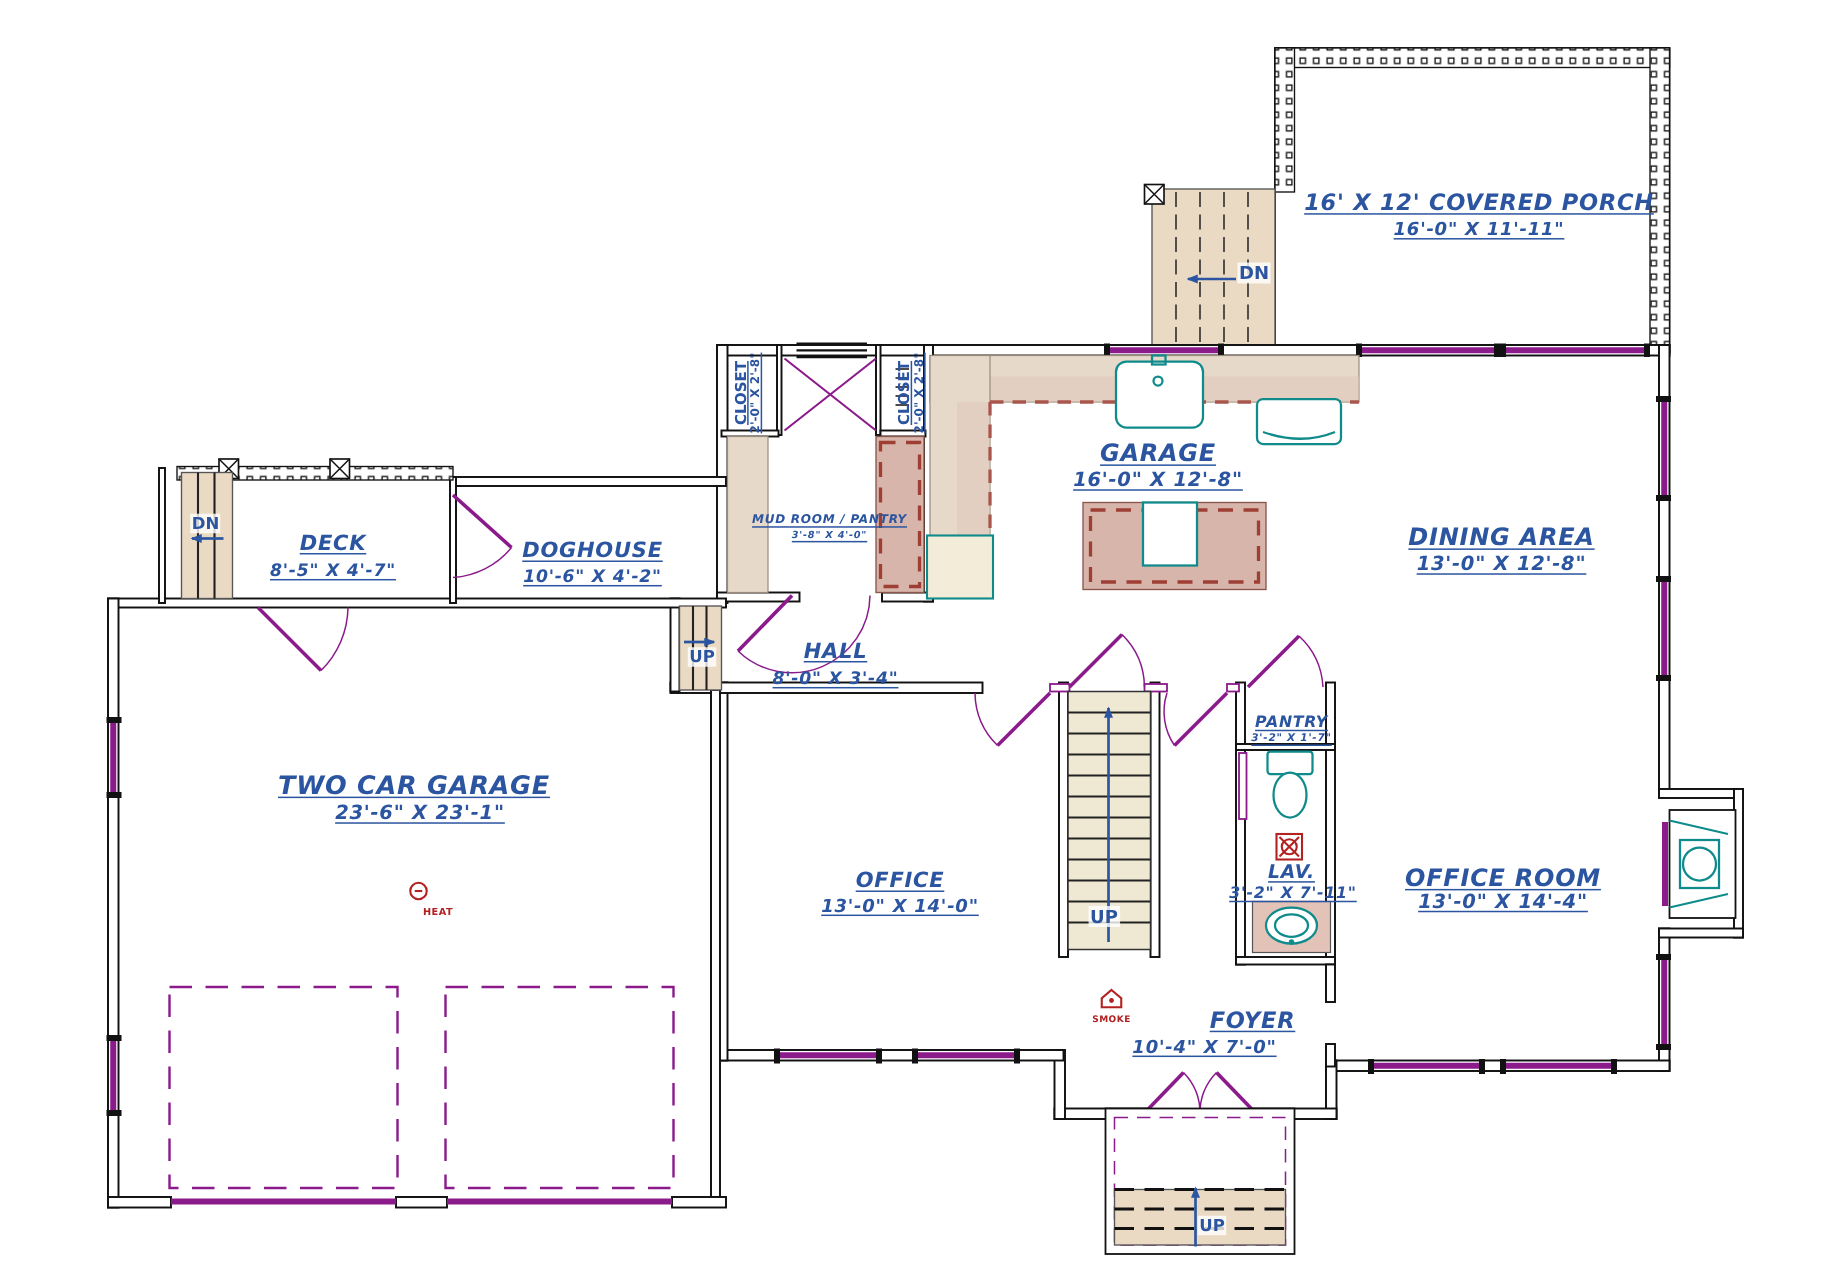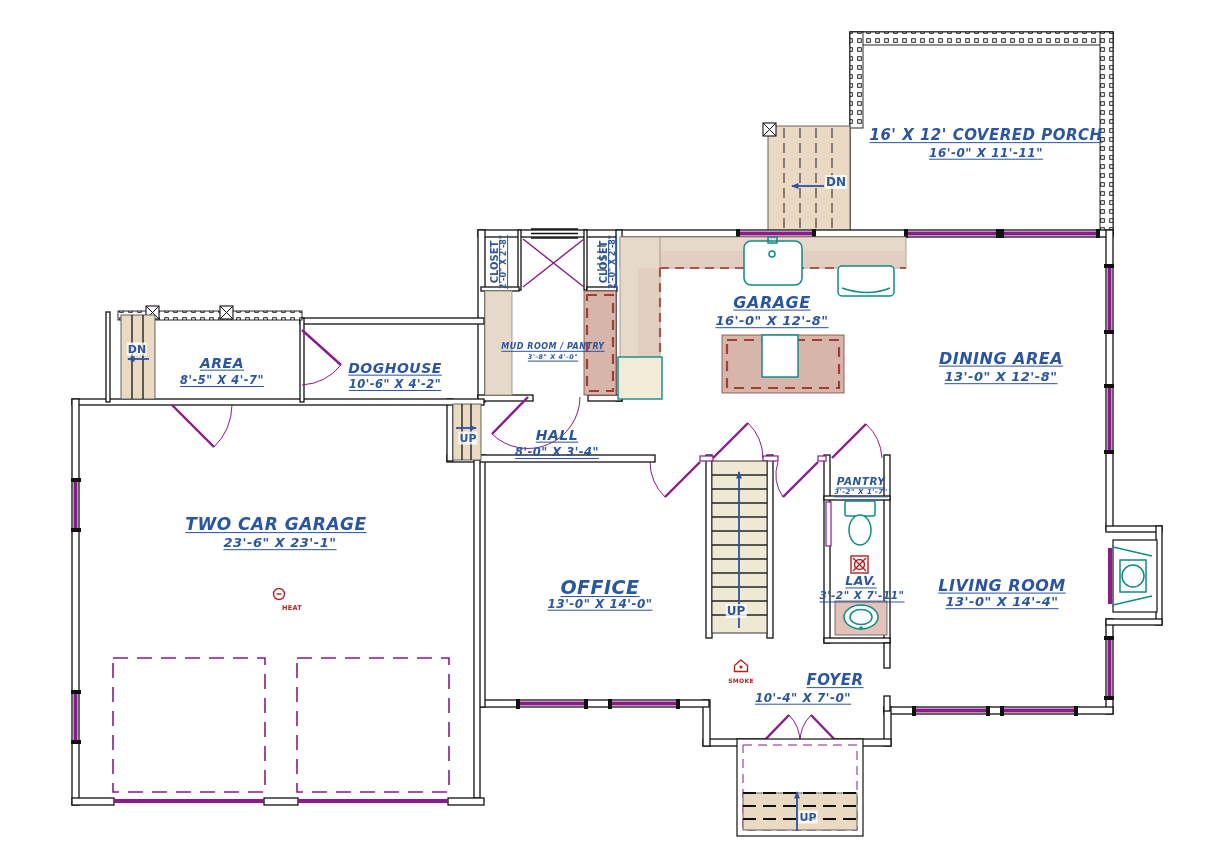--- a/index.html
+++ b/index.html
@@ -347,21 +347,21 @@
 <div class="lbl" style="left:986px;top:136px;font-size:15px">16' X 12' COVERED PORCH</div>
 <div class="lbl" style="left:986px;top:153px;font-size:12px">16'-0" X 11'-11"</div>
 <div class="tag" style="left:836px;top:182px;font-size:12px">DN</div>
 
 <div class="lbl" style="left:772px;top:303px;font-size:16px">GARAGE</div>
 <div class="lbl" style="left:772px;top:321px;font-size:13px">16'-0" X 12'-8"</div>
 
 <div class="lbl" style="left:1001px;top:359px;font-size:16px">DINING AREA</div>
 <div class="lbl" style="left:1001px;top:377px;font-size:13px">13'-0" X 12'-8"</div>
 
-<div class="lbl" style="left:222px;top:363px;font-size:14px">AREA</div>
+<div class="lbl" style="left:222px;top:363px;font-size:14px">DECK</div>
 <div class="lbl" style="left:222px;top:380px;font-size:11.5px">8'-5" X 4'-7"</div>
 <div class="tag" style="left:137px;top:349px;font-size:11px">DN</div>
 
 <div class="lbl" style="left:395px;top:368px;font-size:14px">DOGHOUSE</div>
 <div class="lbl" style="left:395px;top:384px;font-size:11.5px">10'-6" X 4'-2"</div>
 
 <div class="lbl" style="left:553px;top:347px;font-size:8px">MUD ROOM / PANTRY</div>
 <div class="lbl" style="left:553px;top:357px;font-size:6.5px">3'-8" X 4'-0"</div>
 
 <div class="rot" style="left:499px;top:262px">
@@ -374,32 +374,32 @@
 </div>
 
 <div class="lbl" style="left:557px;top:435px;font-size:14px">HALL</div>
 <div class="lbl" style="left:557px;top:452px;font-size:11.5px">8'-0" X 3'-4"</div>
 <div class="tag" style="left:468px;top:438px;font-size:11px">UP</div>
 
 <div class="lbl" style="left:276px;top:525px;font-size:17px">TWO CAR GARAGE</div>
 <div class="lbl" style="left:280px;top:543px;font-size:13px">23'-6" X 23'-1"</div>
 <div class="sym" style="left:292px;top:608px;font-size:6.5px">HEAT</div>
 
-<div class="lbl" style="left:600px;top:588px;font-size:19px">OFFICE</div>
+<div class="lbl" style="left:600px;top:588px;font-size:14px">OFFICE</div>
 <div class="lbl" style="left:600px;top:604px;font-size:12px">13'-0" X 14'-0"</div>
 
 <div class="tag" style="left:736px;top:611px;font-size:12px">UP</div>
 
 <div class="lbl" style="left:861px;top:482px;font-size:10.5px">PANTRY</div>
 <div class="lbl" style="left:861px;top:493px;font-size:7px">3'-2" X 1'-7"</div>
 
 <div class="lbl" style="left:861px;top:581px;font-size:12.5px">LAV.</div>
 <div class="lbl" style="left:862px;top:596px;font-size:10.5px">3'-2" X 7'-11"</div>
 
-<div class="lbl" style="left:1002px;top:586px;font-size:16px">LIVING ROOM</div>
+<div class="lbl" style="left:1002px;top:586px;font-size:16px">OFFICE ROOM</div>
 <div class="lbl" style="left:1002px;top:602px;font-size:13px">13'-0" X 14'-4"</div>
 
 <div class="lbl" style="left:835px;top:681px;font-size:15px">FOYER</div>
 <div class="lbl" style="left:803px;top:698px;font-size:12px">10'-4" X 7'-0"</div>
 <div class="sym" style="left:741px;top:680px;font-size:6px">SMOKE</div>
 
 <div class="tag" style="left:808px;top:817px;font-size:11px">UP</div>
 
 </div>
 

